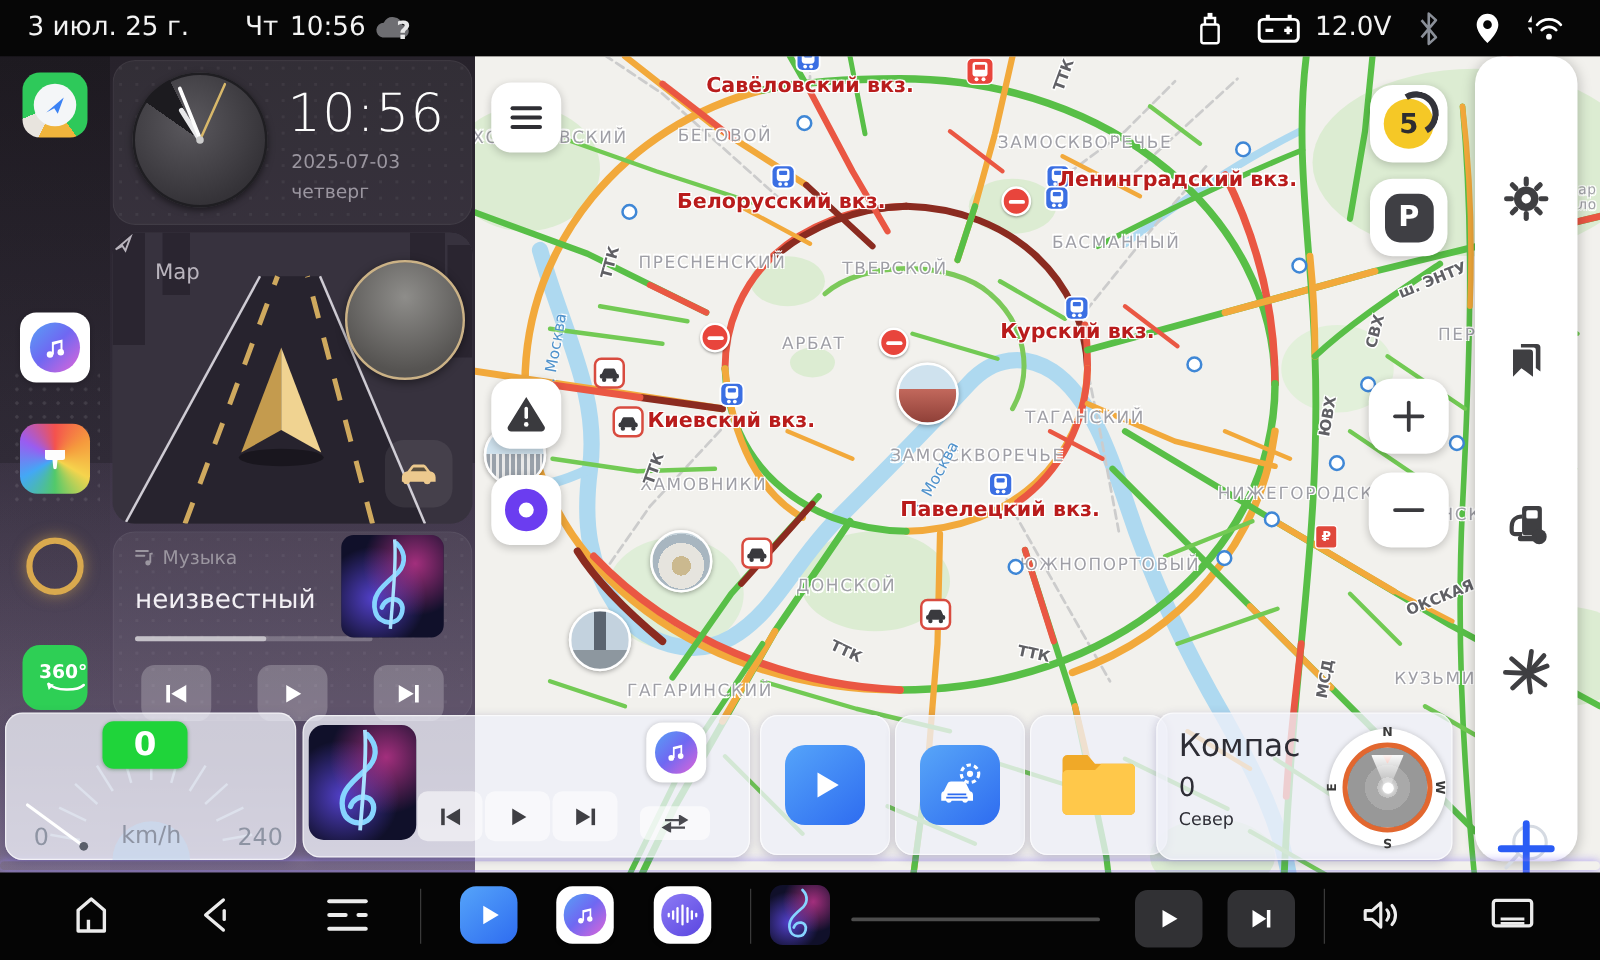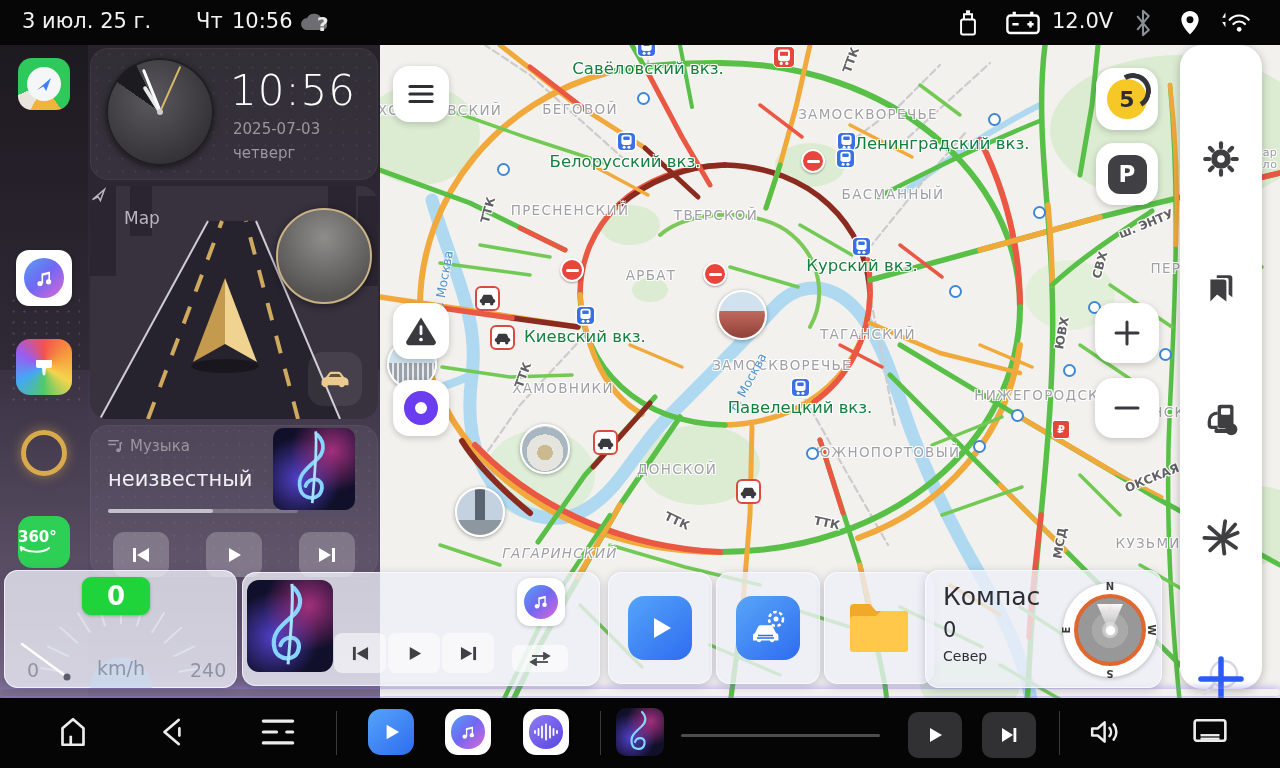--- a/index.html
+++ b/index.html
@@ -52,21 +52,21 @@
   .mw-art{position:absolute;left:183px;top:3px;width:82px;height:82px;border-radius:10px;overflow:hidden;}
   .mw-btn{position:absolute;top:107px;width:56px;height:45px;border-radius:11px;background:rgba(255,255,255,.22);display:flex;align-items:center;justify-content:center;}
 
   
   #map{position:absolute;left:380px;top:45px;width:900px;height:723px;background:#f2f1ed;overflow:hidden;z-index:1;}
   #map-markers{position:absolute;inset:0;}
   .mk{position:absolute;}
   .dlabel{transform:translate(-50%,-50%);font-size:13.5px;letter-spacing:1.3px;color:#9f9fa6;white-space:nowrap;
     text-shadow:1px 1px 0 #fff,-1px -1px 0 #fff,1px -1px 0 #fff,-1px 1px 0 #fff;}
   .frag{font-size:11px;letter-spacing:.5px;}
-  .slabel{transform:translate(-50%,-50%);font-size:16.5px;font-weight:normal;color:#15803d;white-space:nowrap;
+  .slabel{transform:translate(-50%,-50%);font-size:16.5px;font-weight:bold;color:#b91c1c;white-space:nowrap;
     text-shadow:1px 1px 0 #fff,-1px -1px 0 #fff,1px -1px 0 #fff,-1px 1px 0 #fff,0 0 2px #fff;}
   .rlabel{font-size:12px;font-weight:bold;color:#606065;white-space:nowrap;
     text-shadow:1px 1px 0 #fff,-1px -1px 0 #fff,1px -1px 0 #fff,-1px 1px 0 #fff;}
   .wlabel{font-size:12.5px;color:#4f92cc;white-space:nowrap;text-shadow:0 0 2px #fff,1px 1px 0 #fff;}
   .tbadge{width:17px;height:17px;margin:-8.5px;background:#3b6fe3;border-radius:4px;box-shadow:0 0 0 1.5px #fff;}
   .tbadge svg{width:100%;height:100%;}
   .noentry{width:20px;height:20px;margin:-10px;background:#e8453c;border:2px solid #fff;border-radius:50%;box-shadow:0 1px 2px rgba(0,0,0,.35);}
   .noentry i{position:absolute;left:3.5px;right:3.5px;top:50%;height:3px;margin-top:-1.5px;background:#fff;border-radius:1.5px;}
   .busalert{width:20px;height:20px;margin:-10px;background:#e8453c;border-radius:5px;border:1.5px solid #fff;}
   .accident{width:21px;height:21px;margin:-10.5px;background:#fff;border:2px solid #d84b3f;border-radius:6px;}
@@ -273,21 +273,21 @@
         <div class="mk dlabel" style="left: 200px; top: 64px;">БЕГОВОЙ</div>
         <div class="mk dlabel" style="left: 488px; top: 69px;">ЗАМОСКВОРЕЧЬЕ</div>
         <div class="mk dlabel" style="left: 190px; top: 165px; text-align: center;">ПРЕСНЕНСКИЙ</div>
         <div class="mk dlabel" style="left: 336px; top: 170px;">ТВЕРСКОЙ</div>
         <div class="mk dlabel" style="left: 513px; top: 149px;">БАСМАННЫЙ</div>
         <div class="mk dlabel" style="left: 271px; top: 230px;">АРБАТ</div>
         <div class="mk dlabel" style="left: 488px; top: 289px;">ТАГАНСКИЙ</div>
         <div class="mk dlabel" style="left: 183px; top: 343px;">ХАМОВНИКИ</div>
         <div class="mk dlabel" style="left: 402px; top: 320px;">ЗАМОСКВОРЕЧЬЕ</div>
         <div class="mk dlabel" style="left: 297px; top: 424px;">ДОНСКОЙ</div>
-        <div class="mk dlabel" style="left: 180px; top: 508px; font-style: italic;">ГАГАРИНСКИЙ</div>
+        <div class="mk dlabel" style="left: 180px; top: 508px;">ГАГАРИНСКИЙ</div>
         <div class="mk dlabel" style="left: 668px; top: 350px;">НИЖЕГОРОДСКИЙ</div>
         <div class="mk dlabel" style="left: 508px; top: 407px;">ЮЖНОПОРТОВЫЙ</div>
         <div class="mk dlabel" style="left: 803px; top: 223px;">ПЕРОВО</div>
         <div class="mk dlabel" style="left: 785px; top: 498px;">КУЗЬМИНКИ</div>
         <div class="mk dlabel" style="left: 780px; top: 367px;">РЯЗАНСКИЙ</div>
         <div class="mk dlabel frag" style="left: 890px; top: 107px;">ар</div>
         <div class="mk dlabel frag" style="left: 890px; top: 119px;">ло</div>
         <div class="mk rlabel" style="left: 108px; top: 165px; transform: translate(-50%, -50%) rotate(-75deg);">ТТК</div>
         <div class="mk rlabel" style="left: 143px; top: 330px; transform: translate(-50%, -50%) rotate(-70deg);">ТТК</div>
         <div class="mk rlabel" style="left: 297px; top: 476px; transform: translate(-50%, -50%) rotate(25deg);">ТТК</div>
@@ -536,21 +536,21 @@
             </div>
       </div>
     </div>
     <div class="abs" style="left:16px;top:294px;width:56px;height:56px;border-radius:14px;background:conic-gradient(from 0deg,#f4524e,#f59a3d,#f5d44d,#52c96a,#43a8f5,#9a5cf0,#f4524e);display:flex;align-items:center;justify-content:center;">
       <svg width="26" height="26" viewBox="0 0 26 26">
         <path d="M5,6 h16 v6 a2,2 0 0 1 -2,2 h-12 a2,2 0 0 1 -2,-2 Z" fill="#fdfdfd"></path>
         <path d="M11,14 h4 l-0.6,6 a1.4,1.4 0 0 1 -2.8,0 Z" fill="#fdfdfd"></path>
       </svg>
     </div>
     <div class="abs" style="left:21px;top:385px;width:46px;height:46px;border-radius:50%;border:5px solid #d9a94e;box-sizing:border-box;box-shadow:0 0 12px rgba(217,169,78,.55);"></div>
-    <div class="abs" style="left:18px;top:471px;width:52px;height:52px;border-radius:14px;background:#2ecf55;display:flex;flex-direction:column;align-items:flex-start;justify-content:center;">
+    <div class="abs" style="left:18px;top:471px;width:52px;height:52px;border-radius:14px;background:#2ecf55;display:flex;flex-direction:column;align-items:flex-end;justify-content:center;">
       <span style="color:#fff;font-weight:bold;font-size:15px;line-height:15px;">360°</span>
       <svg width="34" height="10" viewBox="0 0 34 10">
             <path d="M3,2 C8,8 26,8 31,3" fill="none" stroke="#fff" stroke-width="2" stroke-linecap="round"></path>
             <path d="M3,7 L1.5,1.5 L7,2.5 Z" fill="#fff"></path>
           </svg>
     </div>
   </div>
 
   <div class="widget" id="clock-widget">
     <div class="aclock">

